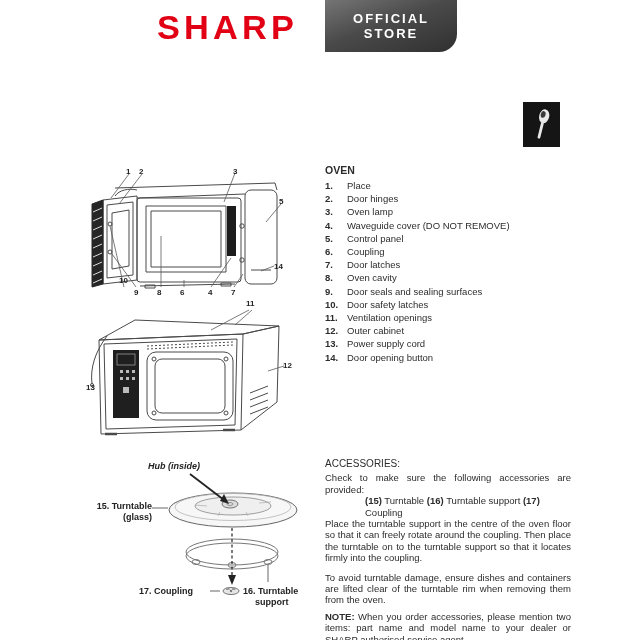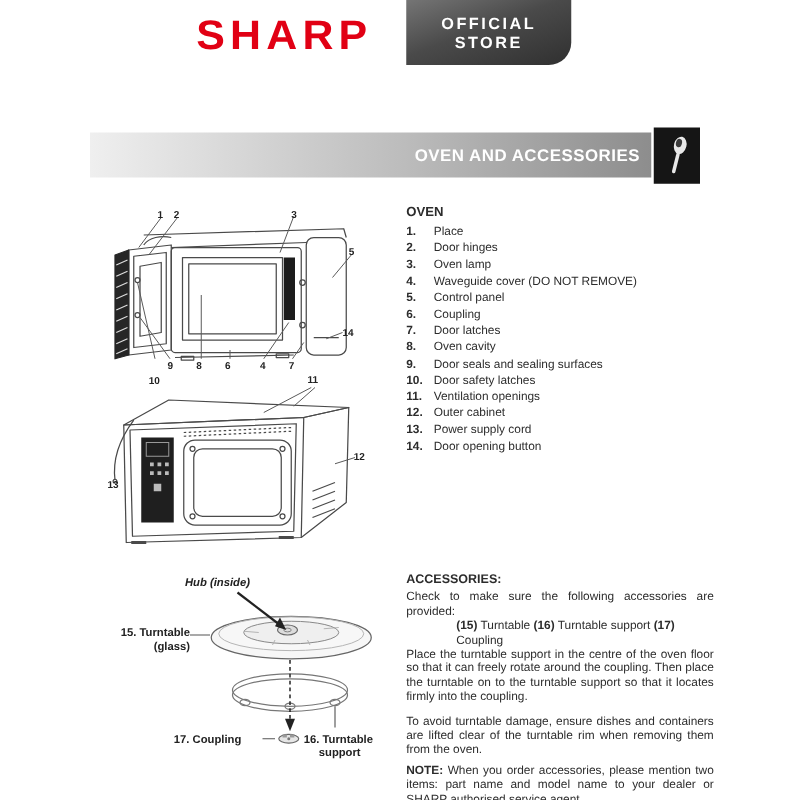--- a/index.html
+++ b/index.html
@@ -30,21 +30,21 @@
     position:absolute; left:523px; top:102px; width:37px; height:45px;
     background:#151515; display:flex; align-items:center; justify-content:center;
   }
   
   .oven-col { position:absolute; left:325px; top:164px; width:246px; }
   .oven-head { font-weight:bold; font-size:10.5px; margin:0 0 3px 0; }
   .row { display:flex; font-size:9.5px; line-height:13.2px; }
   .row .num { width:22px; flex:none; font-weight:bold; }
   
   .acc-col { position:absolute; left:325px; top:458px; width:246px; font-size:9.5px; line-height:11.4px; }
-  .acc-head { font-weight:bold; font-size:10px; margin:0 0 3px 0; }
+  .acc-head { font-weight:normal; font-size:10px; margin:0 0 3px 0; }
   .acc-col p { margin:0; text-align:justify; }
   .acc-col p.p-provided { text-align:left;padding-left:40px; }
   .acc-col p.p-place { margin-bottom:8px; }
   .acc-col p.p-avoid { margin-bottom:5px; }
   
   .diag { position:absolute; }
   .co { position:absolute; font-size:8px; font-weight:bold; color:#222; line-height:9px; }
   .dlabel { position:absolute; font-size:9px; font-weight:bold; color:#222; line-height:10.5px; }
   .dlabel.right { text-align:right; }
   .dlabel.center { text-align:right;font-style:italic; }
@@ -53,23 +53,20 @@
 </head>
 <body>
 
 <div class="page">
 
   <div class="brand">SHARP</div>
   <div class="badge">
     <span>OFFICIAL STORE</span>
   </div>
 
-  <div class="titlebar">
-    <span class="titletext">OVEN AND ACCESSORIES</span>
-  </div>
   <div class="titleicon">
     <svg width="20" height="34" viewBox="0 0 20 34">
       <g transform="rotate(14 10 17)">
         <ellipse cx="10" cy="8" rx="5" ry="7" fill="#e8e8e8"></ellipse>
         <ellipse cx="8.6" cy="6.5" rx="2.4" ry="3.4" fill="#3a3a3a"></ellipse>
         <rect x="8.6" y="14" width="2.8" height="17" rx="1.4" fill="#e8e8e8"></rect>
       </g>
     </svg>
   </div>
 
@@ -209,21 +206,21 @@
       <path d="M130,133 L140,133"></path>
       <path d="M188,107 L188,124"></path>
     </g>
   </svg>
 
   <span class="co" style="left:126px;top:167px">1</span>
   <span class="co" style="left:139px;top:167px">2</span>
   <span class="co" style="left:233px;top:167px">3</span>
   <span class="co" style="left:279px;top:197px">5</span>
   <span class="co" style="left:274px;top:262px">14</span>
-  <span class="co" style="left:119px;top:300px">10</span>
+  <span class="co" style="left:119px;top:276px">10</span>
   <span class="co" style="left:134px;top:288px">9</span>
   <span class="co" style="left:157px;top:288px">8</span>
   <span class="co" style="left:180px;top:288px">6</span>
   <span class="co" style="left:208px;top:288px">4</span>
   <span class="co" style="left:231px;top:288px">7</span>
 
   <span class="co" style="left:246px;top:299px">11</span>
   <span class="co" style="left:283px;top:361px">12</span>
   <span class="co" style="left:86px;top:383px">13</span>
 

